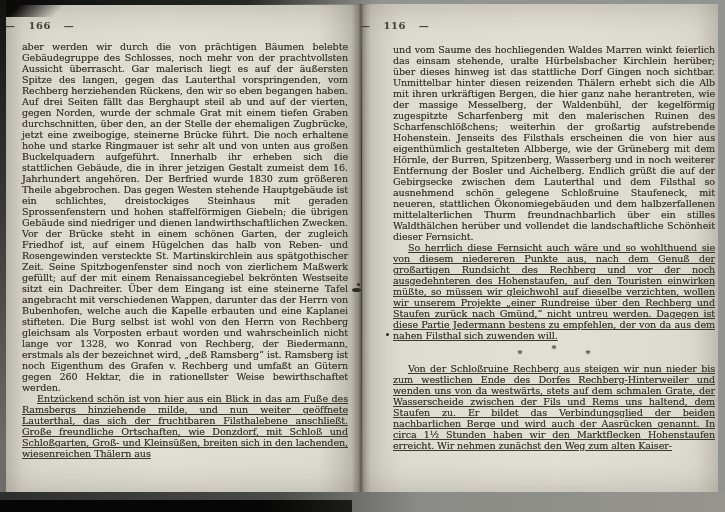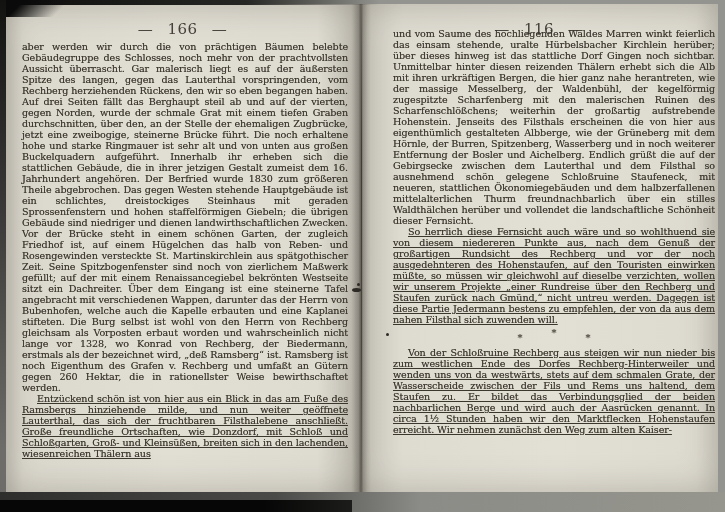--- a/index.html
+++ b/index.html
@@ -48,41 +48,41 @@
     position: absolute;
     left: 356px; top: 0;
     width: 1px; height: 489px;
     background: linear-gradient(180deg, #6a665e, #403c35 30%, #4a463e 70%, #6a665e);
   }
   .pg-header {
     position: absolute;
     top: 16px;
     left: 0;
     width: 100%;
-    text-align: center;
-    font-size: 15px;
+    font-size: 10px;
     color: #45403a;
     word-spacing: 9px;
     letter-spacing: 0.5px;
+    font-weight: bold;
   }
   .text-block {
     position: absolute;
     font-size: 9.6px;
     line-height: 11px;
     color: #3c372e;
     text-align: justify;
     letter-spacing: -0.1px;
     text-shadow: 0 0 0.6px rgba(60, 55, 46, 0.65);
   }
   .page.left .text-block {
     left: 17px; top: 37px;
     width: 326px;
   }
   .page.right .text-block {
-    left: 33px; top: 24px;
+    left: 33px; top: 40px;
     width: 322px;
   }
   .text-block p {
     margin: 0;
   }
   .text-block p.indent {
     text-indent: 15px;
     text-decoration: underline;
   }
   .asterism {

